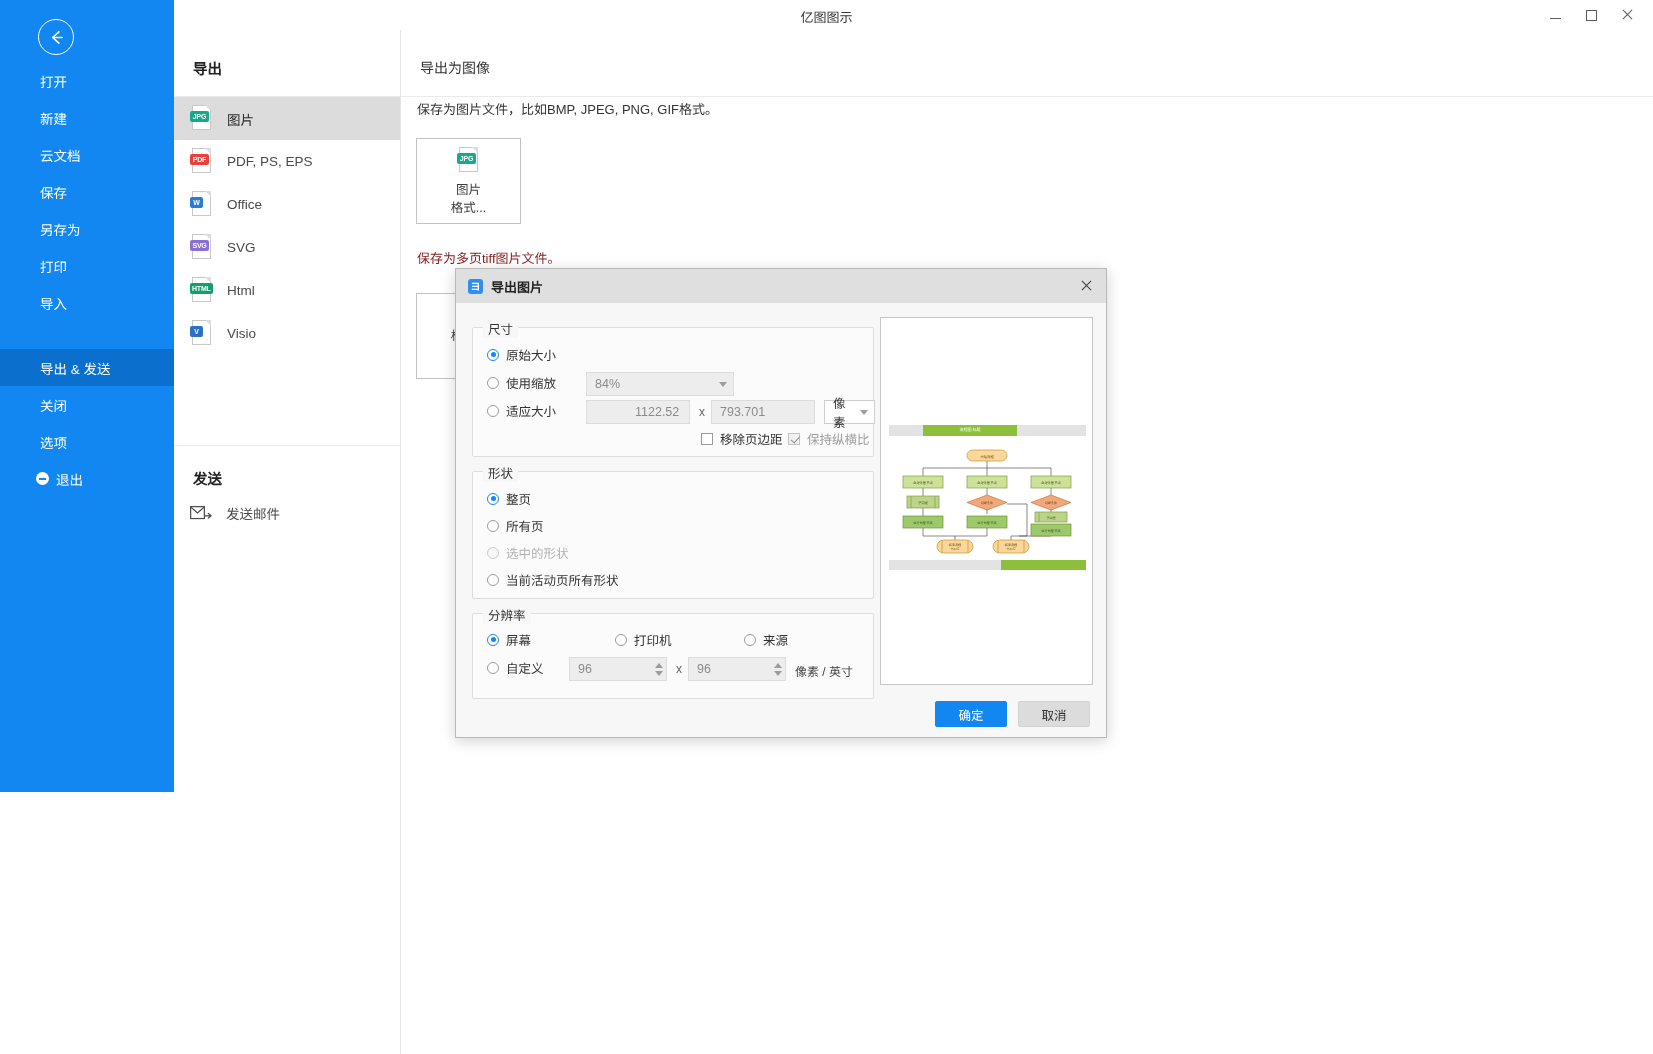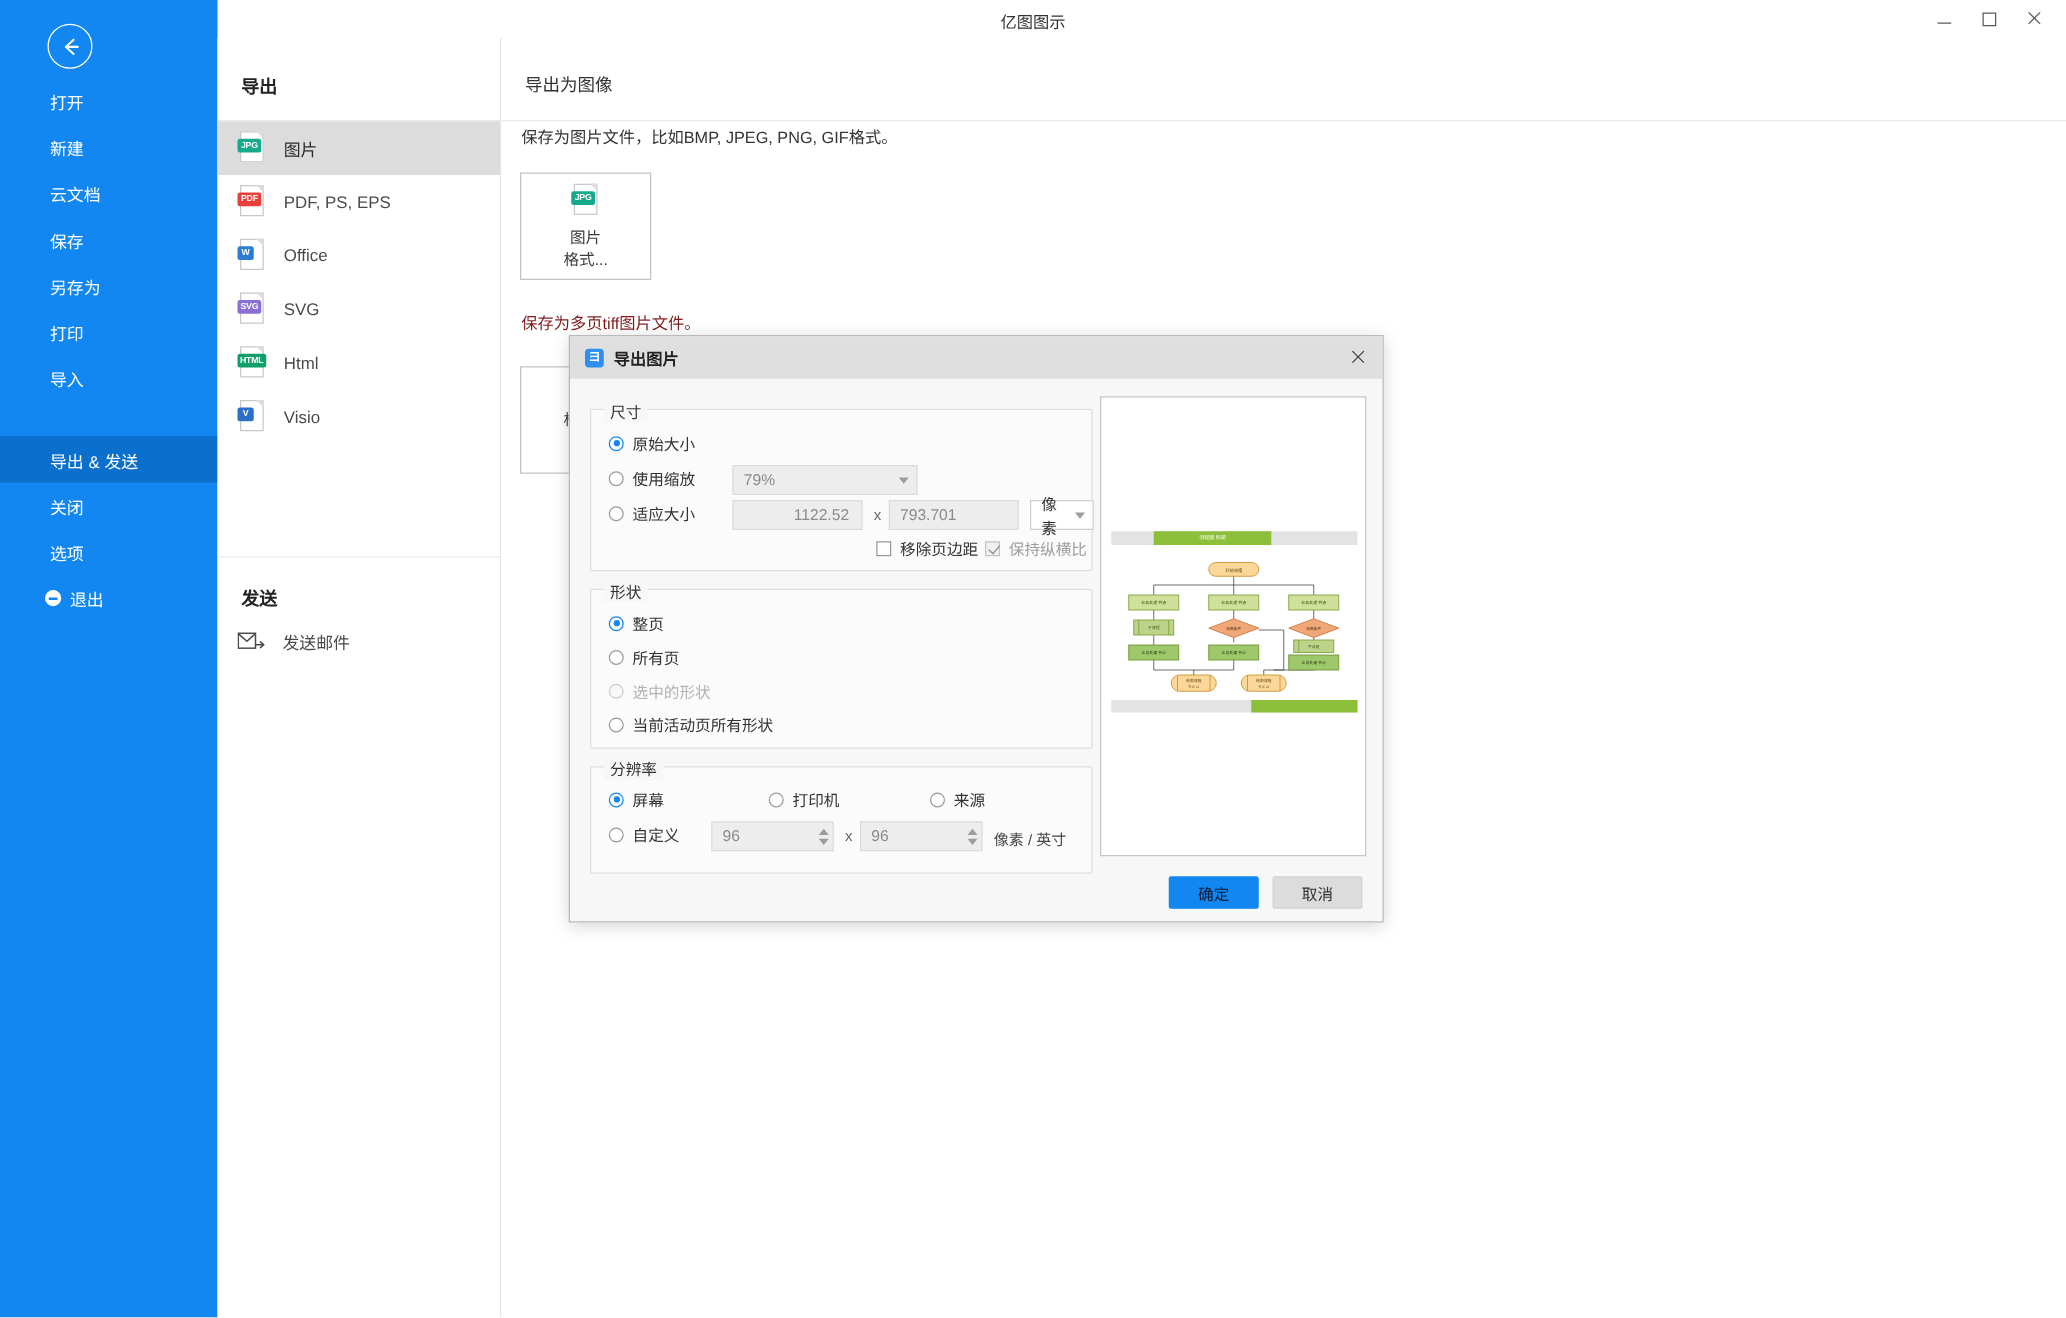--- a/index.html
+++ b/index.html
@@ -58,21 +58,21 @@
     font-size: 10px; color: #6b4a09; font-weight: bold;
   }
   .vip-heart { font-size: 9px; color: #ffffff; }
   .caret-down-blue {
     width: 0; height: 0; border-left: 4px solid transparent; border-right: 4px solid transparent;
     border-top: 5px solid #3b7de0;
   }
 
   
   .sidebar {
-    position: absolute; left: 0; top: 0; width: 174px; height: 1054px;
+    position: absolute; left: 0; top: 0; width: 174px; height: 792px;
     background: #1287f2;
   }
   .back-circle {
     position: absolute; left: 38px; top: 19px;
     width: 36px; height: 36px; border-radius: 50%;
     border: 1.6px solid #ffffff; display: flex; align-items: center; justify-content: center;
     cursor: pointer;
   }
   .back-arrow { width: 19px; height: 19px; display: block; }
   .side-list { position: absolute; left: 0; top: 62px; width: 174px; }
@@ -264,21 +264,21 @@
   .pv-botgreen { position: absolute; left: 112px; bottom: 0; width: 85px; height: 10px; background: #8cc03a; }
   .pv-canvas { position: absolute; left: 0; top: 11px; width: 197px; height: 124px; background: #ffffff; }
 
   
   .btn {
     height: 26px; display: flex; align-items: center; justify-content: center;
     font-size: 12.5px; cursor: pointer; user-select: none;
   }
   .btn-ok {
     position: absolute; left: 479px; top: 398px; width: 72px;
-    background: #1287f2; color: #0f172a; border: 1px solid #1287f2; border-radius: 2px;
+    background: #1287f2; color: #ffffff; border: 1px solid #1287f2; border-radius: 2px;
   }
   .btn-cancel {
     position: absolute; left: 562px; top: 398px; width: 72px;
     background: #dcdcdc; color: #333333; border: 1px solid #d2d2d2; border-radius: 2px;
   }
 </style>
 </head>
 <body>
 
 <div class="app">
@@ -463,21 +463,21 @@
             </span>
           </div>
 
           <div class="row" style="left:14px; top:45px;">
             <span class="radio">
               <span class="dot"></span>
               <span class="rlabel">使用缩放</span>
             </span>
           </div>
           <div class="combo" style="position:absolute; left:113px; top:44px; width:148px;">
-            <span>79%</span>
+            <span>84%</span>
             <span class="caret"></span>
           </div>
 
           <div class="row" style="left:14px; top:73px;">
             <span class="radio">
               <span class="dot"></span>
               <span class="rlabel">适应大小</span>
             </span>
           </div>
           <div class="tfield" style="position:absolute; left:113px; top:72px; width:104px;padding-left:48px;">1122.52</div>

